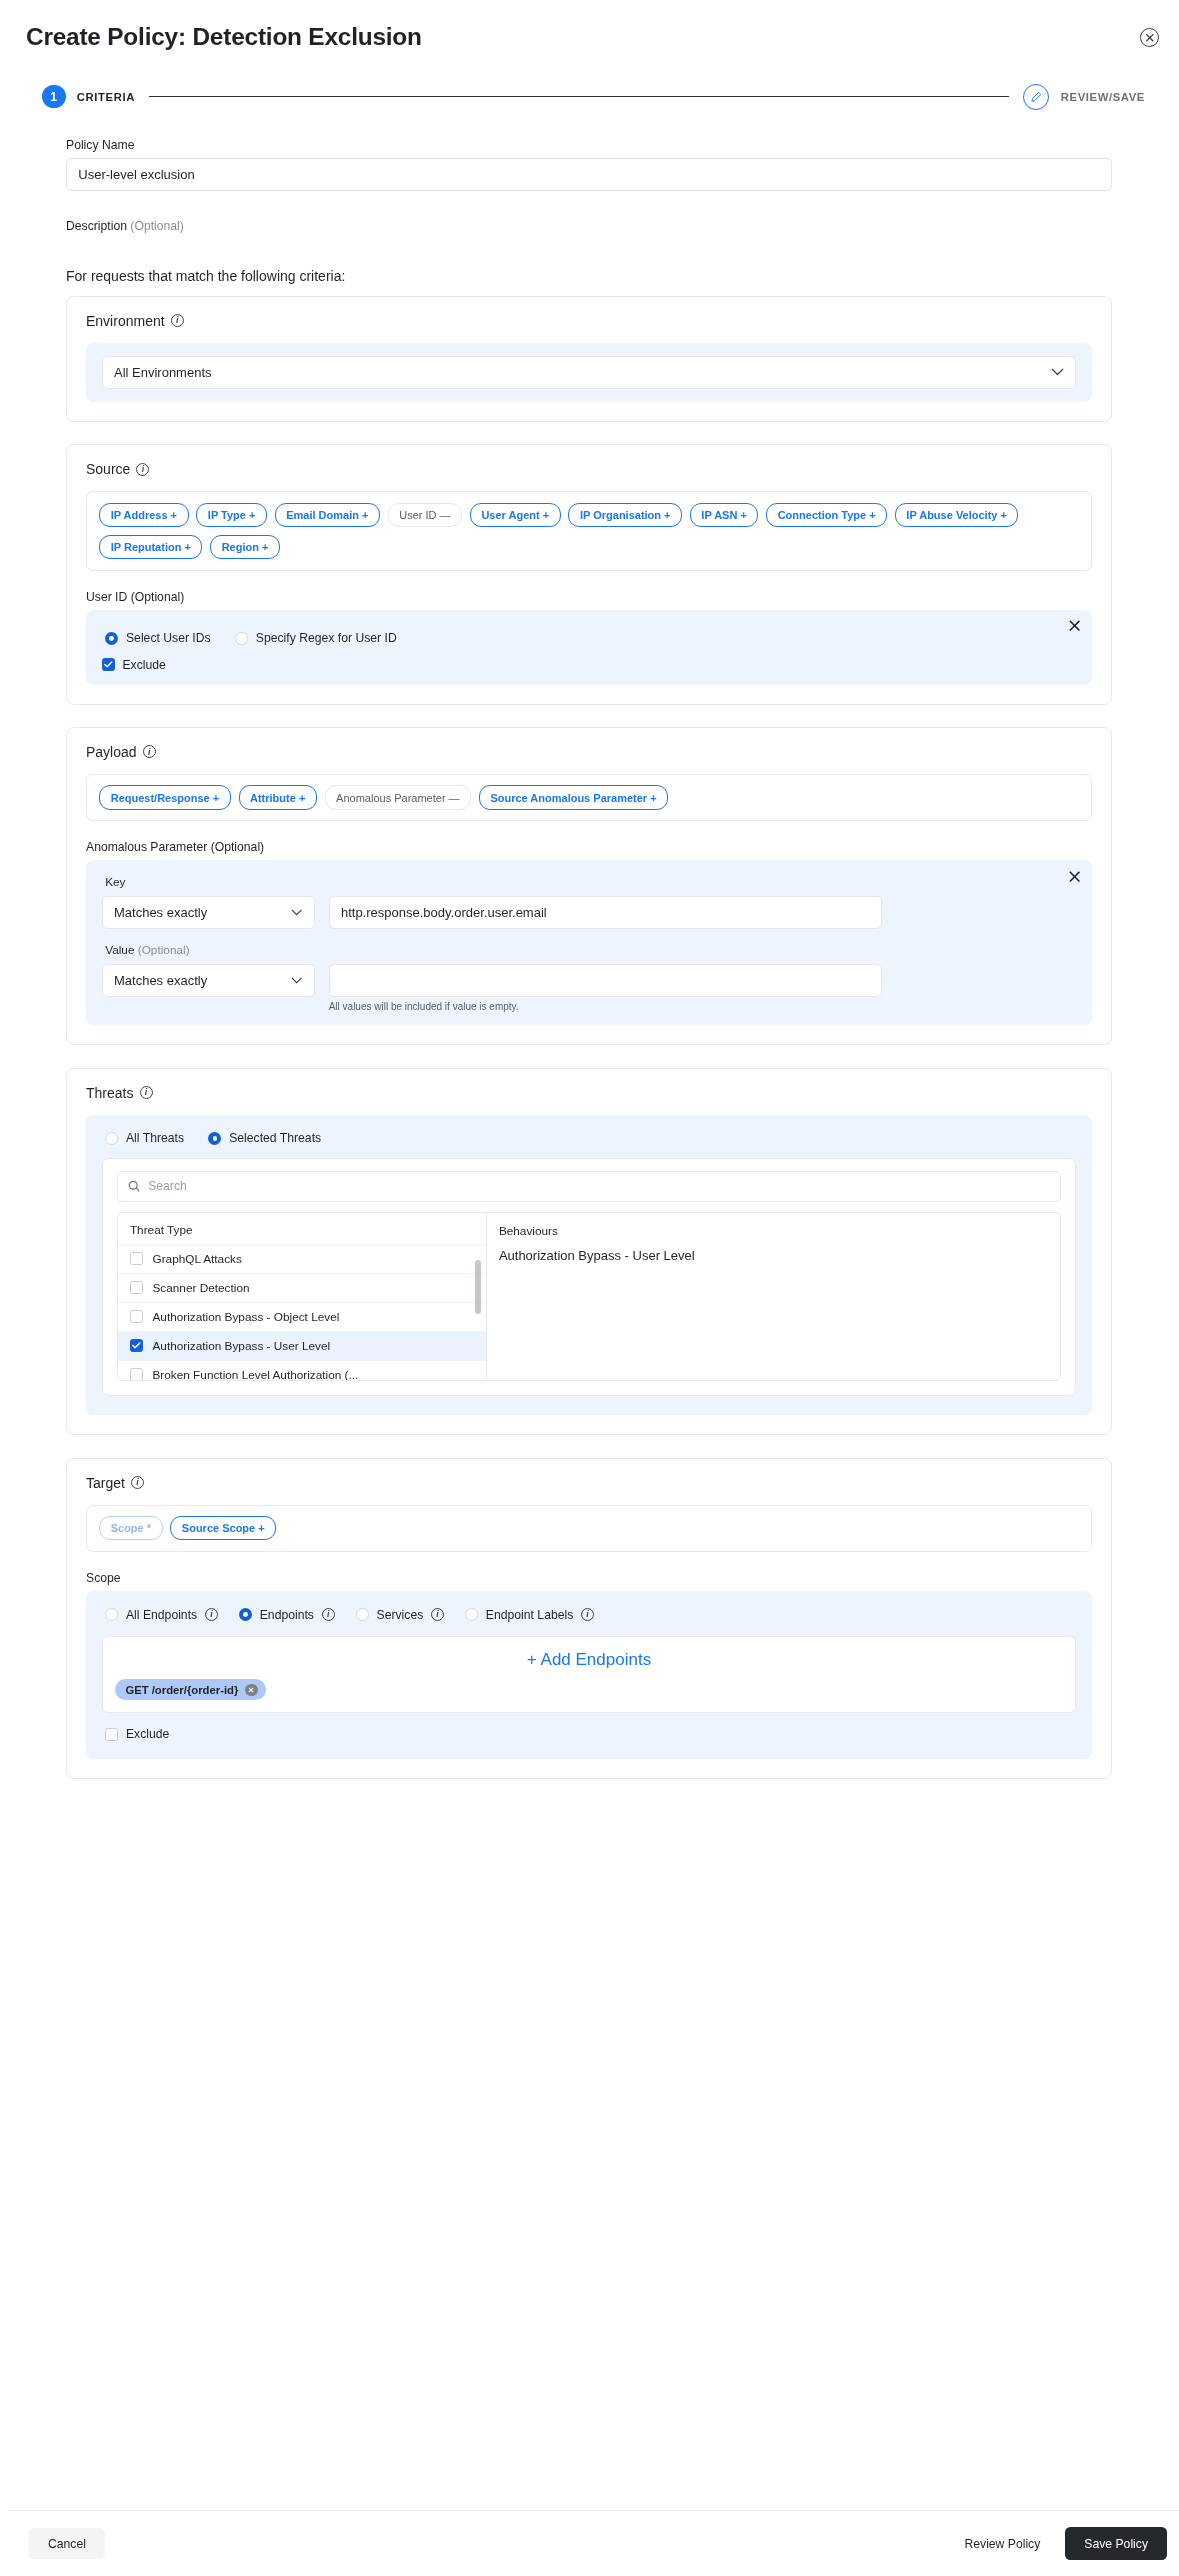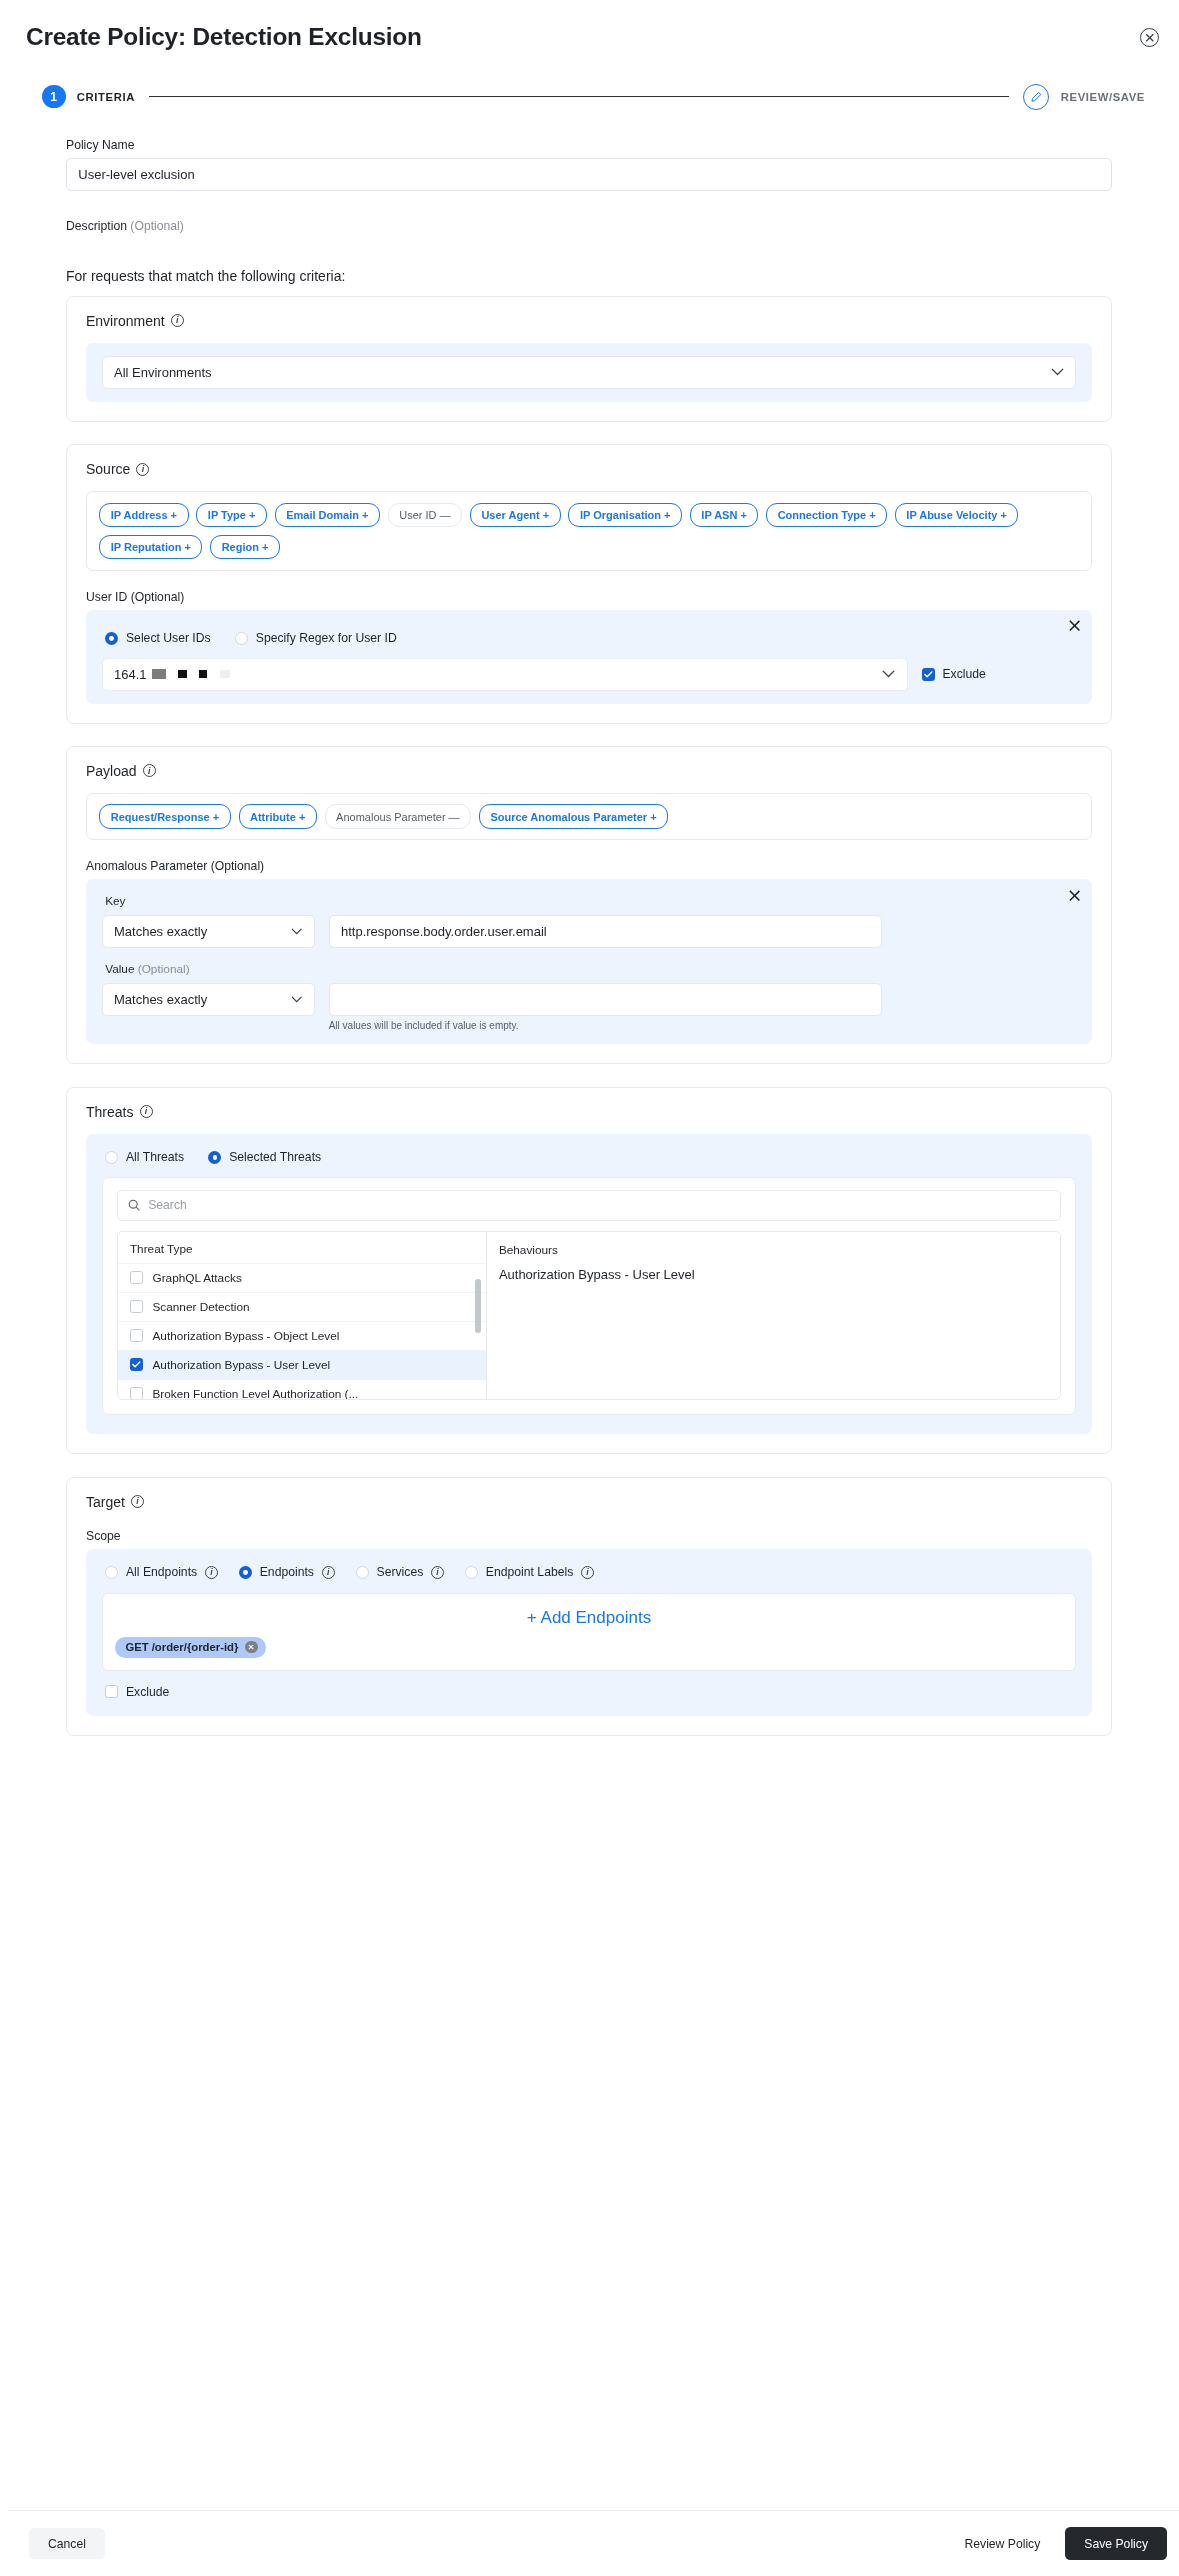--- a/index.html
+++ b/index.html
@@ -274,34 +274,20 @@
             <span class="radio on"></span>
             <span class="radio-lbl">Select User IDs</span>
           </div>
           <div class="radio-row">
             <span class="radio"></span>
             <span class="radio-lbl">Specify Regex for User ID</span>
           </div>
         </div>
 
         <div style="display:flex; align-items:center; gap:14px;">
-          <div class="select" style="width:806px; border-color:#e9edf1;">
-            <span class="redact">
-              <span>164.1</span>
-              <span class="rb" style="width:14px;height:9.6px;opacity:.55"></span>
-              <span class="rb" style="width:8.7px;height:8.7px;margin-left:7px"></span>
-              <span class="rb" style="width:8.7px;height:8.7px;margin-left:7px"></span>
-              <span class="rb" style="width:10.5px;height:8.7px;opacity:.07;margin-left:7px"></span>
-            </span>
-            <span class="caret">
-              <svg width="13" height="7.8" viewBox="0 0 15 9">
-                  <path d="M1 1l6.5 6.5L14 1" fill="none" stroke="#3d4349" stroke-width="1.6"></path>
-                </svg>
-            </span>
-          </div>
           <div class="radio-row">
             <span class="cbx on">
               <svg width="8.7" height="7" viewBox="0 0 10 8">
                   <path d="M1 4l2.6 2.6L9 1.2" fill="none" stroke="#fff" stroke-width="1.7" stroke-linecap="round" stroke-linejoin="round"></path>
                 </svg>
             </span>
             <span class="radio-lbl">Exclude</span>
           </div>
         </div>
       </div>
@@ -433,20 +419,26 @@
         </div>
       </div>
     </div>
 
     <div class="card">
       <div class="card-title">
         <span>Target</span>
         <span class="info-i">i</span>
       </div>
 
+      <div class="inner-box">
+        <div class="chip-row">
+          <div class="chip faded">Scope *</div>
+          <div class="chip">Source Scope +</div>
+        </div>
+      </div>
 
       <div class="fld-label" style="margin-top:19px">Scope</div>
 
       <div class="blue-panel" style="padding:13px 15.7px 17.4px 15.7px;">
         <div style="display:flex; align-items:center; gap:21px; margin:3.5px 0 14px 3.5px;">
           <div class="radio-row">
             <span class="radio"></span>
             <span class="radio-lbl">All Endpoints</span>
             <span class="info-i">i</span>
           </div>

